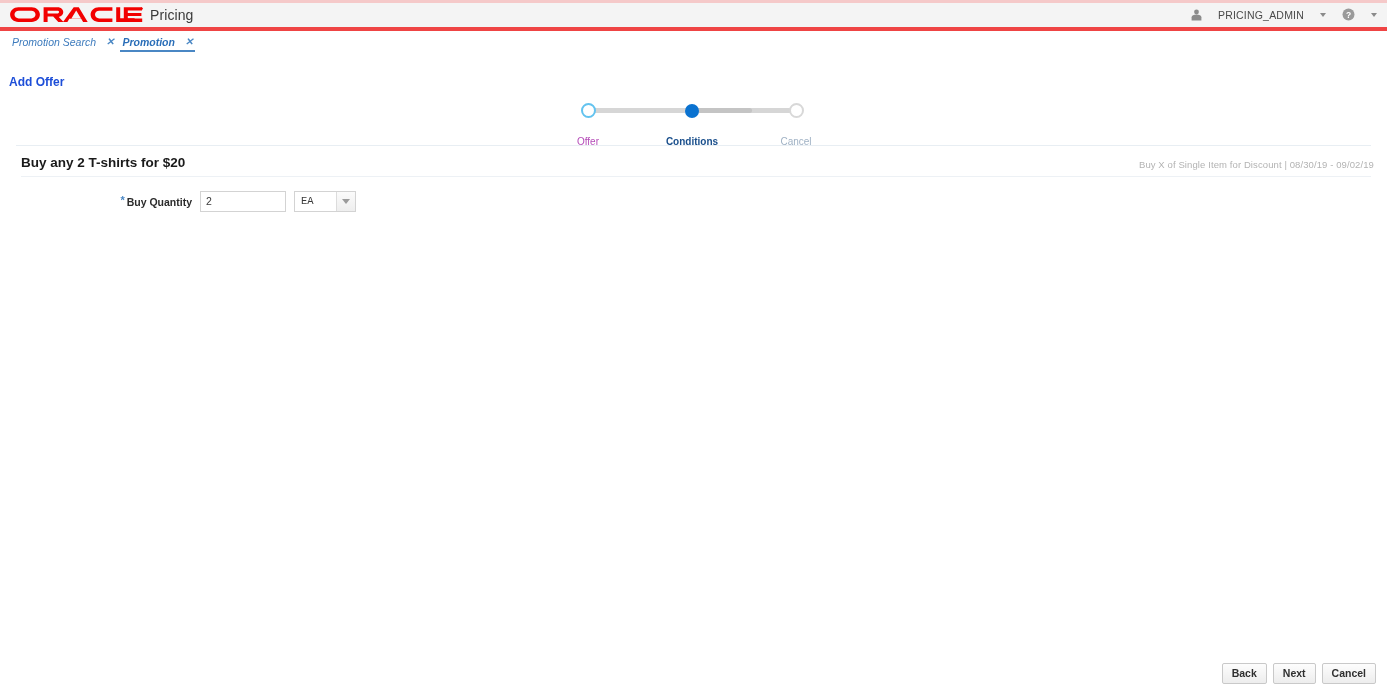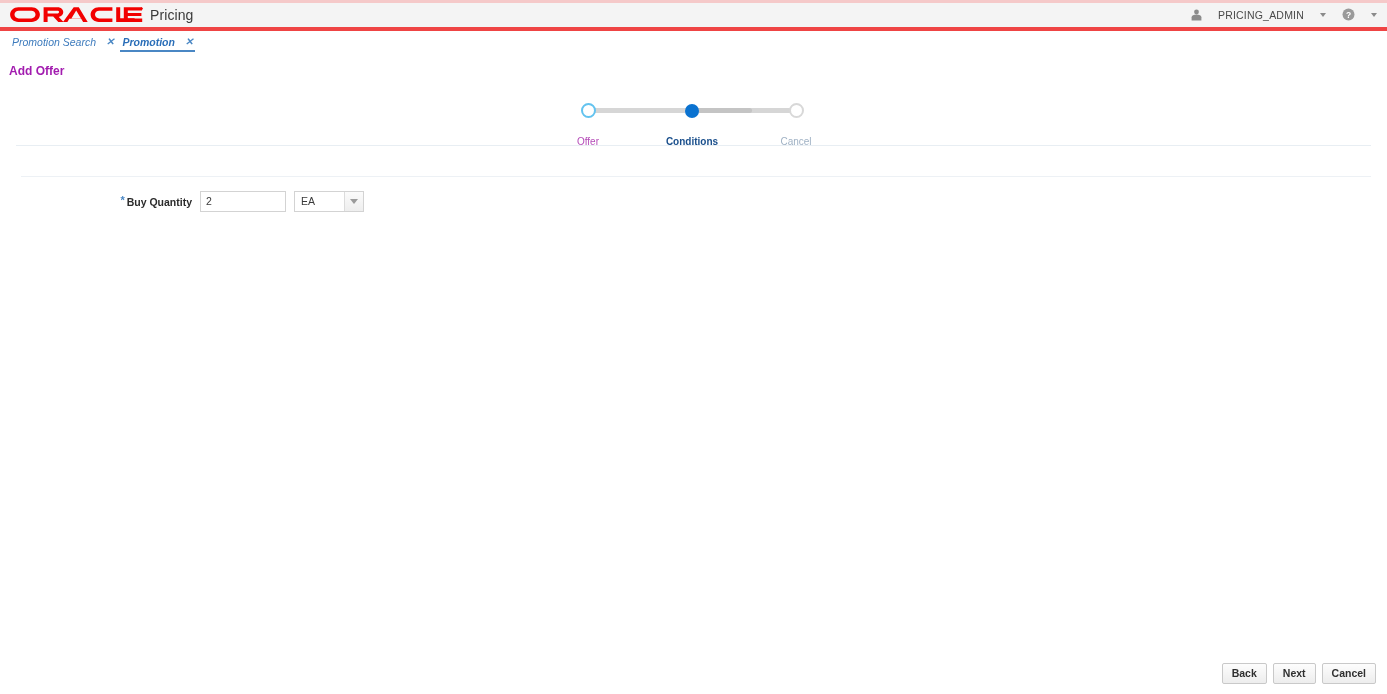--- a/index.html
+++ b/index.html
@@ -91,24 +91,24 @@
     margin-left: 10px;
     font-size: 10px;
     font-weight: bold;
     color: #4a87c4;
     line-height: 1;
     cursor: pointer;
   }
 
   
   .page-title {
-    position: absolute; top: 64px; left: 9px;
+    position: absolute; top: 75px; left: 9px;
     font-size: 12px;
     font-weight: bold;
-    color: #a21caf;
+    color: #1d4ed8;
   }
 
   
   .train-divider {
     position: absolute; top: 145px; left: 16px;
     width: 1355px; height: 1px;
     background: #e8eef3;
   }
   .train {
     position: absolute; top: 100px; left: 566px;
@@ -227,24 +227,25 @@
     color: #3a3a3a;
     padding: 0 5px;
     font-family: "Liberation Sans", sans-serif;
     outline: none;
   }
   .text-input::placeholder { color: #b0b0b0; }
 
   .select-wrap {
     margin-left: 8px;
     display: flex;
-    width: 70px; height: 21px;
+    width: 62px; height: 21px;
     border: 1px solid #d3d3d3;
     background: #ffffff;
     cursor: pointer;
+    font-family: Liberation Mono, monospace;
   }
   .select-value {
     flex: 1;
     font-size: 10.5px;
     color: #3a3a3a;
     line-height: 19px;
     padding-left: 6px;
   }
   .select-arrow {
     width: 19px;
@@ -374,20 +375,24 @@
 
       <div class="train-stop stop-2">
         <div class="stop-dot disabled"></div>
         <div class="stop-label disabled">Cancel</div>
       </div>
 
     </div>
   </div>
   <div class="train-divider"></div>
 
+  <div class="offer-header">
+    <div class="offer-title">Buy any 2 T-shirts for $20</div>
+    <div class="offer-meta">Buy X of Single Item for Discount | 08/30/19 - 09/02/19</div>
+  </div>
   <div class="offer-divider"></div>
 
   <div class="form">
 
     <div class="form-row">
       <div class="form-label">
         <span class="req-star">*</span><span>Buy Quantity</span>
       </div>
       <input class="text-input" type="text" value="2" style="">
       <div class="select-wrap">

